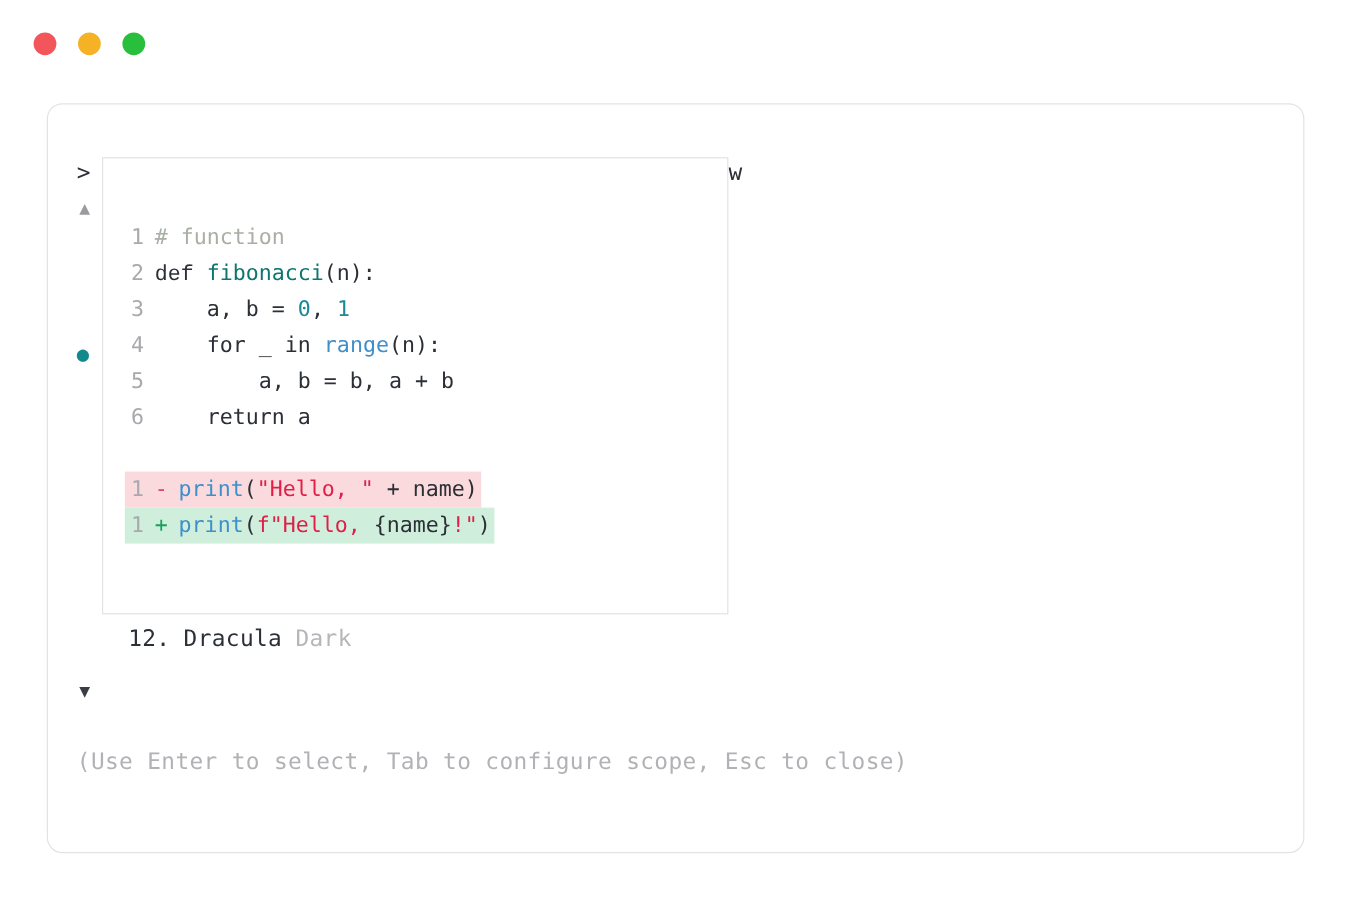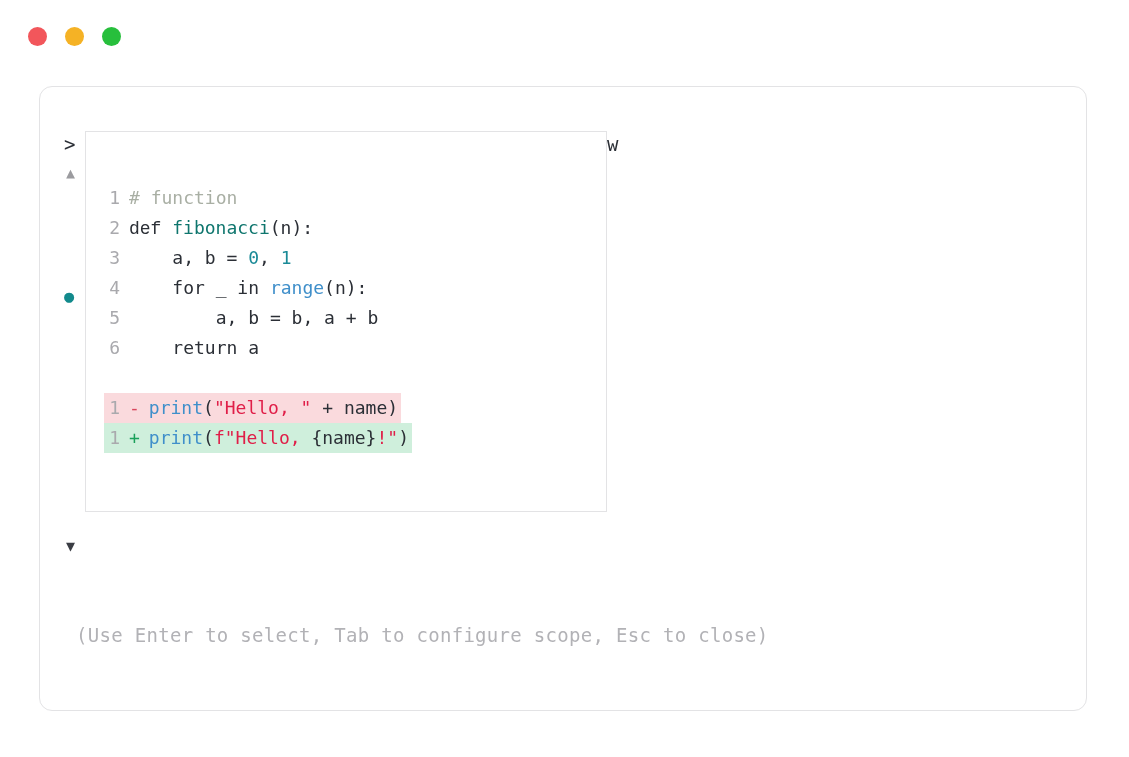--- a/index.html
+++ b/index.html
@@ -174,21 +174,20 @@
 
   
   .hint {
     position: absolute;
     left: 24px;
     top: 537px;
     font-size: 19px;
     letter-spacing: 0.3px;
     color: #b2b2b6;
     white-space: pre;
-    margin-left: 12px;
   }
 </style>
 </head>
 <body>
 
 <div class="titlebar">
   <span class="dot dot-red"></span>
   <span class="dot dot-yellow"></span>
   <span class="dot dot-green"></span>
 </div>
@@ -206,20 +205,21 @@
           <li class="theme-row"><span class="bullet-cell"></span><span class="idx-cell">2.</span><span class="name-cell">Ayu</span><span class="mode-cell">Light</span></li>
           <li class="theme-row"><span class="bullet-cell"></span><span class="idx-cell">3.</span><span class="name-cell">Default</span><span class="mode-cell">Light</span></li>
           <li class="theme-row selected"><span class="bullet-cell">●</span><span class="idx-cell">4.</span><span class="name-cell">GitHub</span><span class="mode-cell">Light</span></li>
           <li class="theme-row"><span class="bullet-cell"></span><span class="idx-cell">5.</span><span class="name-cell">Google Code</span><span class="mode-cell dim">Light</span></li>
           <li class="theme-row"><span class="bullet-cell"></span><span class="idx-cell">6.</span><span class="name-cell">Solarized</span><span class="mode-cell">Light</span></li>
           <li class="theme-row"><span class="bullet-cell"></span><span class="idx-cell">7.</span><span class="name-cell">Xcode</span><span class="mode-cell dim">Light</span></li>
           <li class="theme-row"><span class="bullet-cell"></span><span class="idx-cell">8.</span><span class="name-cell">ANSI</span><span class="mode-cell dim">Dark</span></li>
           <li class="theme-row"><span class="bullet-cell"></span><span class="idx-cell">9.</span><span class="name-cell">Atom One</span><span class="mode-cell dim">Dark</span></li>
           <li class="theme-row"><span class="bullet-cell"></span><span class="idx-cell">10.</span><span class="name-cell">Ayu</span><span class="mode-cell dim">Dark</span></li>
           <li class="theme-row"><span class="bullet-cell"></span><span class="idx-cell">11.</span><span class="name-cell">Default</span><span class="mode-cell dim">Dark</span></li>
+          <li class="theme-row"><span class="bullet-cell"></span><span class="idx-cell">12.</span><span class="name-cell">Dracula</span><span class="mode-cell dim">Dark</span></li>
         </ul>
 
       <div class="arrow arrow-down">▼</div>
     </div>
 
     <div class="right-col">
       <div class="section-title">Preview</div>
     </div>
 
     <div class="preview-box">

